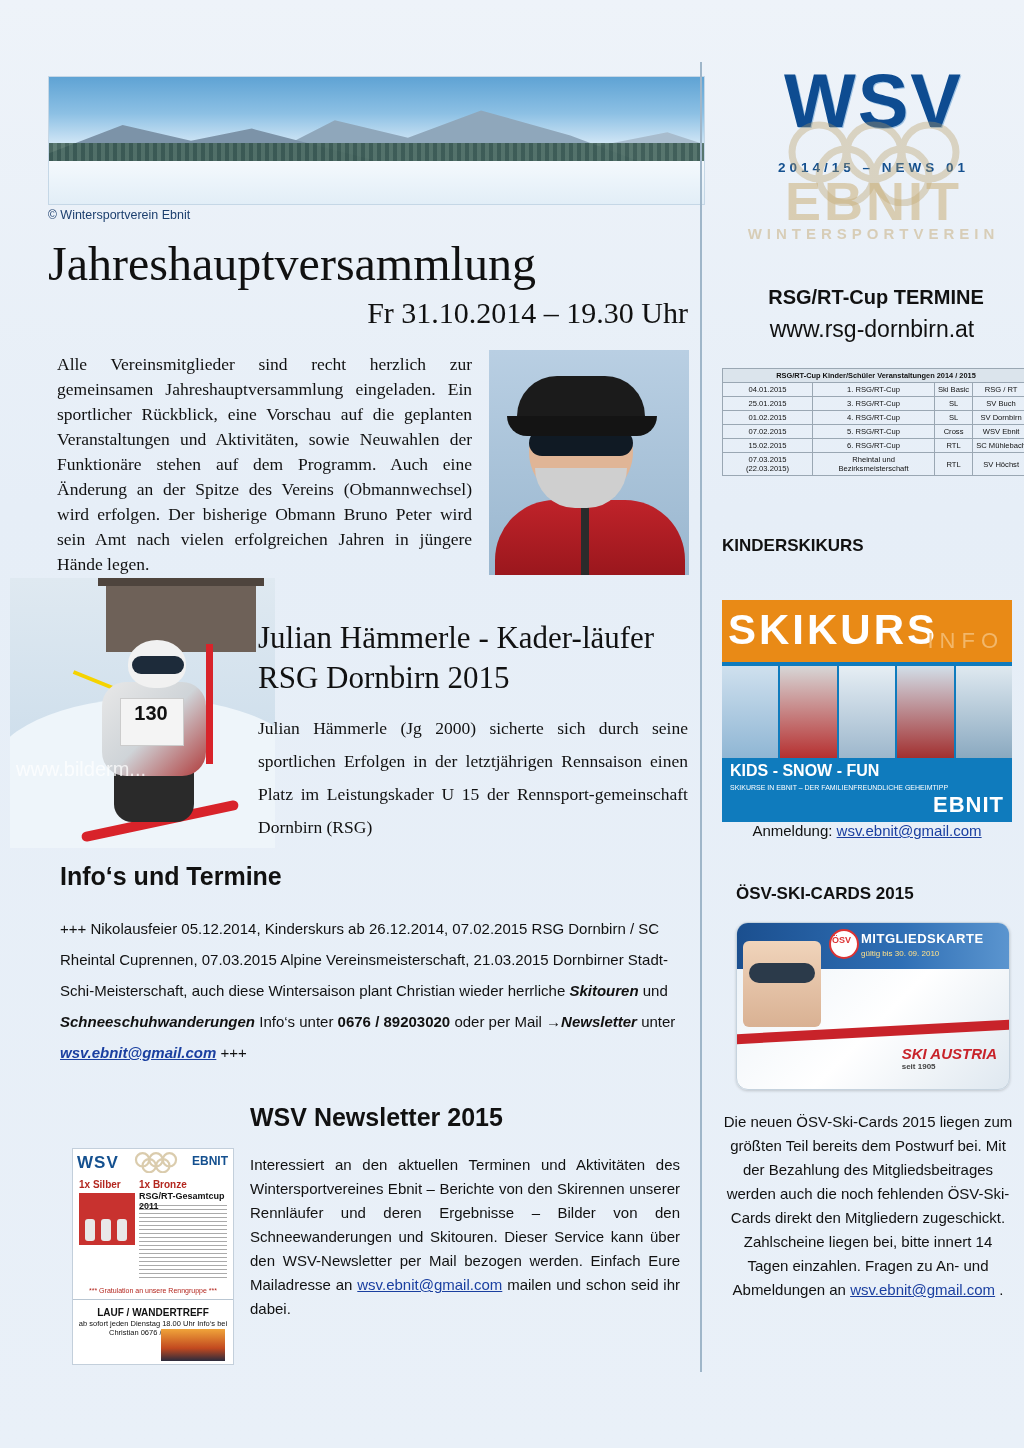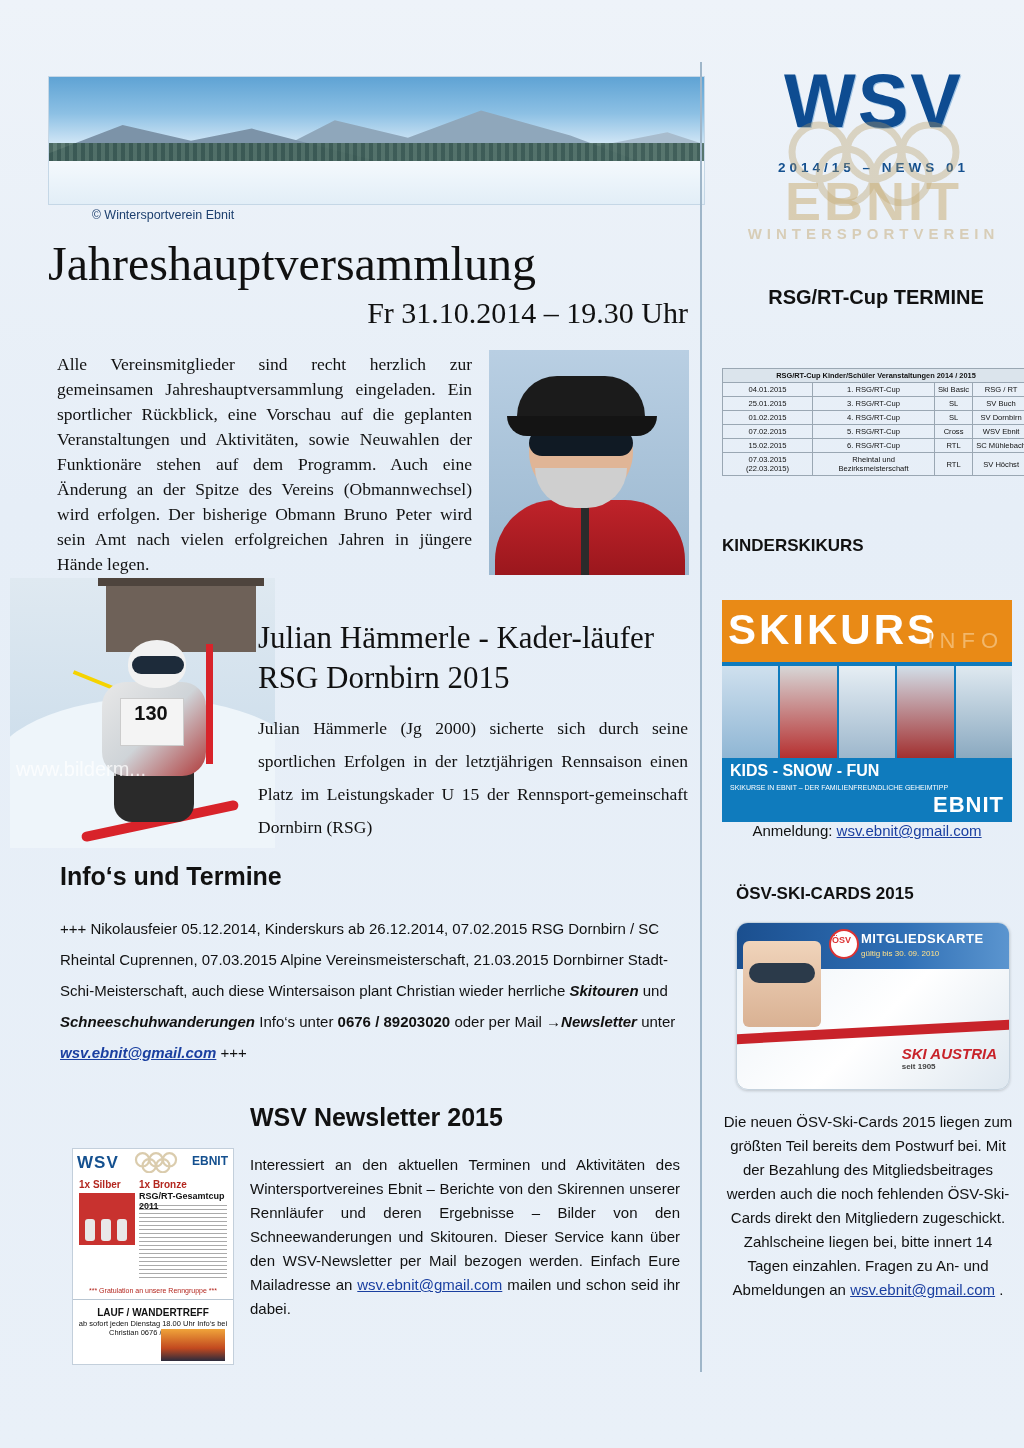--- a/index.html
+++ b/index.html
@@ -29,21 +29,21 @@
   .hero .m3{position:absolute;left:58%;bottom:0;width:52%;height:72%;
     background:#a8bccd;clip-path:polygon(0% 100%,20% 28%,45% 60%,70% 20%,100% 100%);}
   .hero .snowfield{position:absolute;left:0;bottom:0;width:100%;height:34%;
     background:linear-gradient(180deg,#f4f9fd 0%,#e2eef7 100%);}
   .hero .forest{position:absolute;left:0;bottom:26%;width:100%;height:22%;
     background:repeating-linear-gradient(90deg,#2f4f46 0px,#2f4f46 4px,#49695d 4px,#49695d 8px);
     opacity:.85;}
   .hero .forest2{position:absolute;left:0;bottom:14%;width:100%;height:16%;
     background:repeating-linear-gradient(90deg,#3c5b50 0px,#3c5b50 3px,#6b8377 3px,#6b8377 7px);
     opacity:.7;}
-  .hero-credit{position:absolute;left:48px;top:208px;font-size:12.5px;color:#1c3f6e;margin-left:44px;}
+  .hero-credit{position:absolute;left:48px;top:208px;font-size:12.5px;color:#1c3f6e;}
   .hero-credit .cmark{font-size:12px;}
 
   
   .logo-wrap{position:absolute;right:18px;top:66px;width:265px;height:200px;text-align:center;}
   .logo-wsv{
     font-family:"Liberation Sans", sans-serif;
     font-weight:bold;font-size:76px;line-height:70px;letter-spacing:2px;
     color:#0e4c91;text-shadow:1px 1px 0 #9fc2e2;
   }
   .logo-sub{
@@ -322,20 +322,21 @@
     <div class="fl-sunset"></div>
   </div>
 
   <div class="para-news">
     <span>Interessiert an den aktuellen Terminen und Aktivitäten des Wintersportvereines Ebnit –  Berichte von den Skirennen unserer Rennläufer und deren Ergebnisse – Bilder von den Schneewanderungen und Skitouren. Dieser Service kann über den WSV-Newsletter per Mail bezogen werden. Einfach Eure Mailadresse an </span><a href="#">wsv.ebnit@gmail.com</a><span> mailen und schon seid ihr dabei.</span>
   </div>
 
   <div class="divider"></div>
 
   <div class="r-h1">RSG/RT-Cup TERMINE</div>
+  <div class="r-url">www.rsg-dornbirn.at</div>
 
   <table class="tbl">
     <thead>
       <tr>
           <th colspan="4">RSG/RT-Cup Kinder/Schüler Veranstaltungen 2014 / 2015</th>
         </tr>
     </thead>
     <tbody>
         <tr>
           <td>04.01.2015</td>

